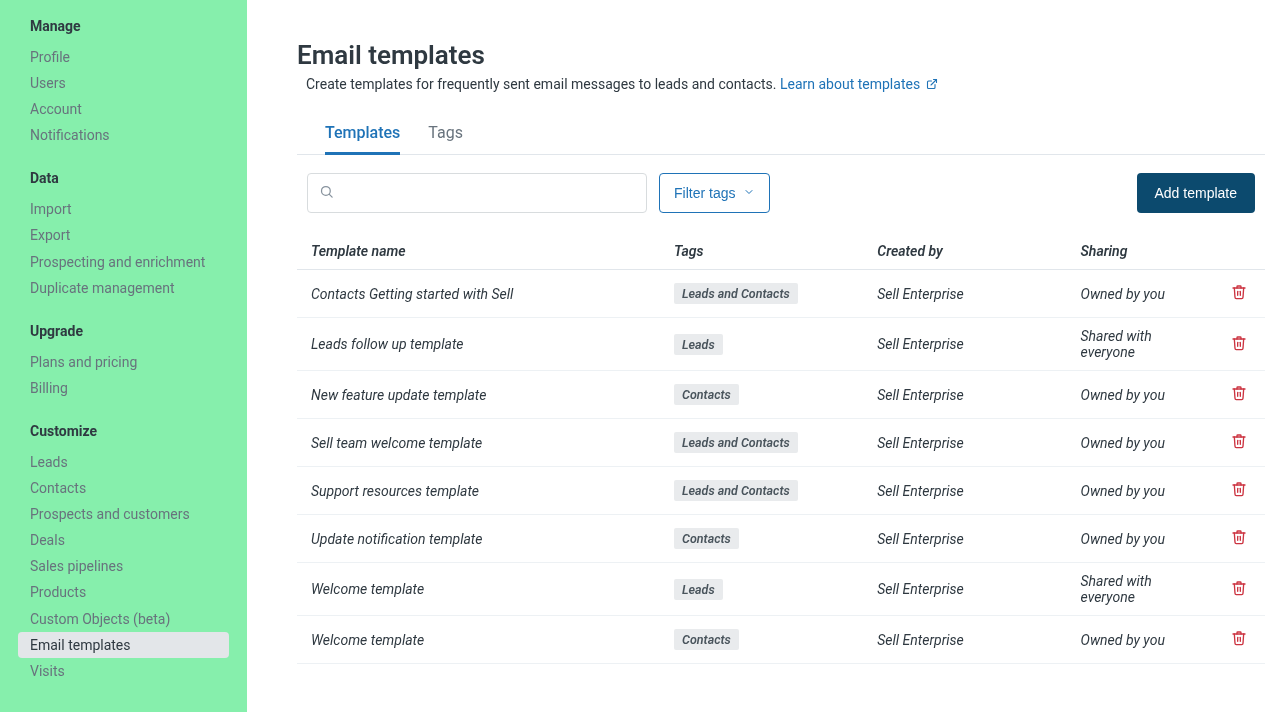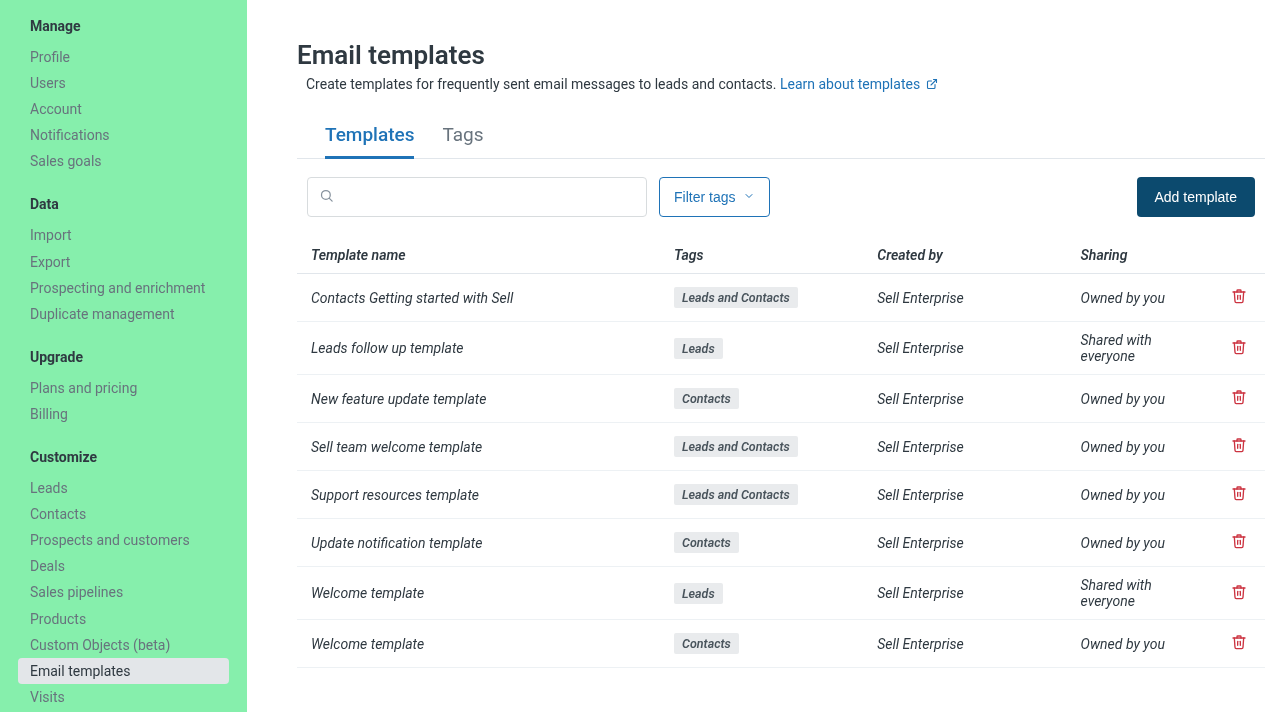--- a/index.html
+++ b/index.html
@@ -76,21 +76,21 @@
   
   .tabs {
     border-bottom: 1px solid #e1e6eb;
     display: flex;
     gap: 28px;
     padding-left: 28px;
     margin-bottom: 18px;
   }
   .tab {
     padding: 8px 0 10px 0;
-    font-size: 19px;
+    font-size: 16px;
     color: #68737d;
     cursor: pointer;
     border-bottom: 3px solid transparent;
     margin-bottom: -1px;
   }
   .tab.active {
     color: #1f73b7;
     border-bottom-color: #1f73b7;
     font-weight: 500;
   }
@@ -194,21 +194,20 @@
 
 <div class="app">
 
   <nav class="sidebar" id="sidebar">
       <div class="sidebar-section">
         <div class="sidebar-heading">Manage</div>
         <div class="sidebar-item">Profile</div>
         <div class="sidebar-item">Users</div>
         <div class="sidebar-item">Account</div>
         <div class="sidebar-item">Notifications</div>
-        <div class="sidebar-item">Sales goals</div>
       </div>
       <div class="sidebar-section">
         <div class="sidebar-heading">Data</div>
         <div class="sidebar-item">Import</div>
         <div class="sidebar-item">Export</div>
         <div class="sidebar-item">Prospecting and enrichment</div>
         <div class="sidebar-item">Duplicate management</div>
       </div>
       <div class="sidebar-section">
         <div class="sidebar-heading">Upgrade</div>

